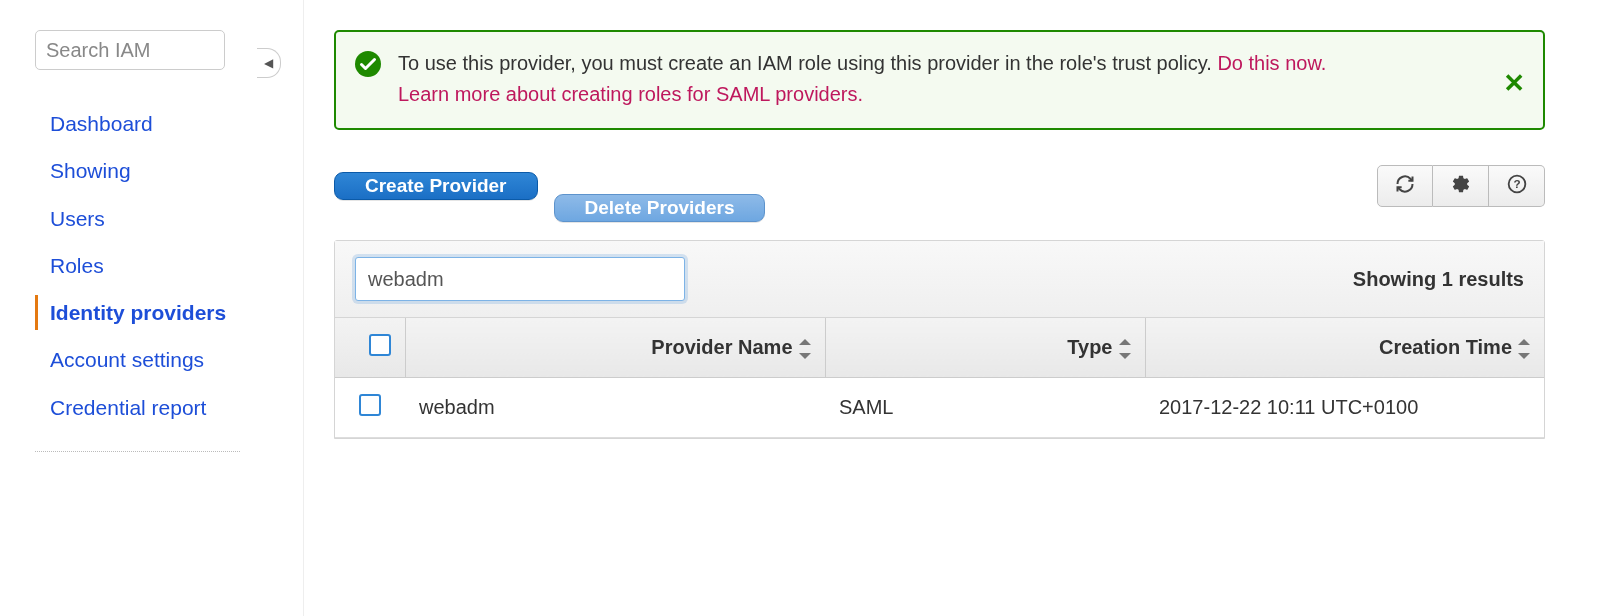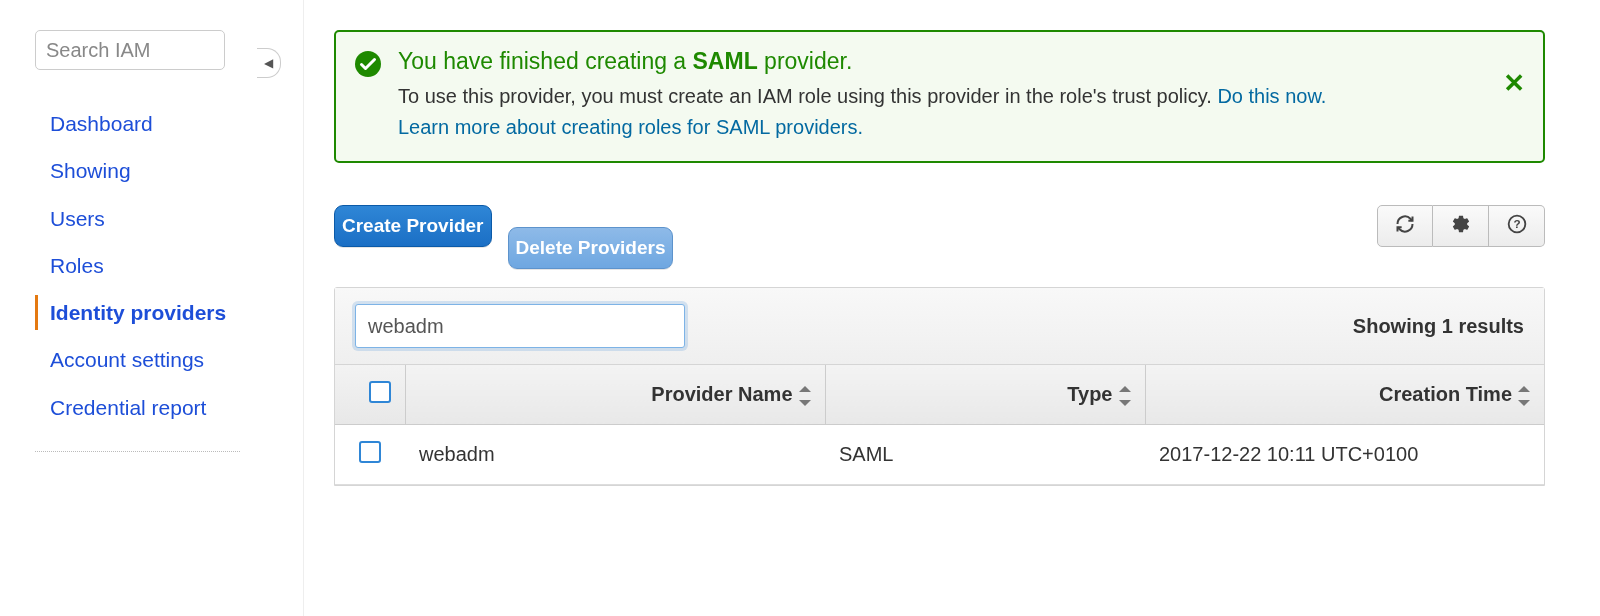--- a/index.html
+++ b/index.html
@@ -22,25 +22,25 @@
   .main { flex:1; padding:30px 55px 0 30px; border-left:1px solid #eee; position:relative; }
 
   
   .alert { border:2px solid #1e8900; border-radius:5px; background:#f4faf0; padding:16px 48px 18px 62px; position:relative; margin-bottom:20px; }
   .alert .check { position:absolute; left:18px; top:18px; width:28px; height:28px; }
   .alert .check svg { display:block; }
   .alert .close { position:absolute; right:18px; top:36px; color:#1e8900; font-size:26px; font-weight:700; cursor:pointer; }
   .alert .title { color:#1e8900; font-size:23px; margin-bottom:6px; }
   .alert .title .bold { font-weight:700; }
   .alert .subtext { color:#333; font-size:20px; line-height:1.55; }
-  .alert .subtext a { color:#0369a1; text-decoration:none; }
+  .alert .subtext a { color:#be185d; text-decoration:none; }
 
   
   .toolbar { display:flex; align-items:center; margin-bottom:18px; }
-  .btn { height:42px; padding:0 7px; border-radius:9px; font-size:19px; font-weight:700; color:#fff; border:1px solid; cursor:pointer; display:inline-flex; align-items:center; box-shadow:0 1px 0 rgba(0,0,0,.1); }
+  .btn { height:28px; padding:0 30px; border-radius:9px; font-size:19px; font-weight:700; color:#fff; border:1px solid; cursor:pointer; display:inline-flex; align-items:center; box-shadow:0 1px 0 rgba(0,0,0,.1); }
   .btn-blue { background:linear-gradient(#2f86d6,#1b6fc5); border-color:#0b5aa8; }
   .btn-blue-light { background:linear-gradient(#8ebae8,#6ea7e1); border-color:#5d93cc; margin-left:16px;margin-top:44px; }
   .toolbar-right { margin-left:auto; display:flex; }
   .icon-btn { width:56px; height:42px; border:1px solid #bbb; background:linear-gradient(#fafafa,#ececec); display:flex; align-items:center; justify-content:center; cursor:pointer; font-size:18px; color:#444; }
   .icon-btn:first-child { border-radius:5px 0 0 5px; }
   .icon-btn:last-child { border-radius:0 5px 5px 0; }
   .icon-btn + .icon-btn { border-left:none; }
 
   
   .panel { border:1px solid #d5d5d5; border-radius:3px 3px 0 0; }
@@ -89,23 +89,20 @@
     <div class="alert">
       <span class="check">
         <svg viewBox="0 0 28 28" width="28" height="28">
             <circle cx="14" cy="14" r="13" fill="#1e8900"></circle>
             <path d="M7.5 14.5 l4 4 l9 -9" stroke="#fff" stroke-width="3" fill="none" stroke-linecap="round" stroke-linejoin="round"></path>
           </svg>
       </span>
       <span class="close">
         <span>✕</span>
       </span>
-      <div class="title">
-        <span>You have finished creating a </span><span class="bold">SAML</span><span> provider.</span>
-      </div>
       <div class="subtext">
         <span>To use this provider, you must create an IAM role using this provider in the role's trust policy. </span> <a href="#">Do this now.</a><br>
         <a href="#">Learn more about creating roles for SAML providers.</a>
       </div>
     </div>
 
     <div class="toolbar">
       <button class="btn btn-blue">Create Provider</button>
       <button class="btn btn-blue-light">Delete Providers</button>
       <div class="toolbar-right">

